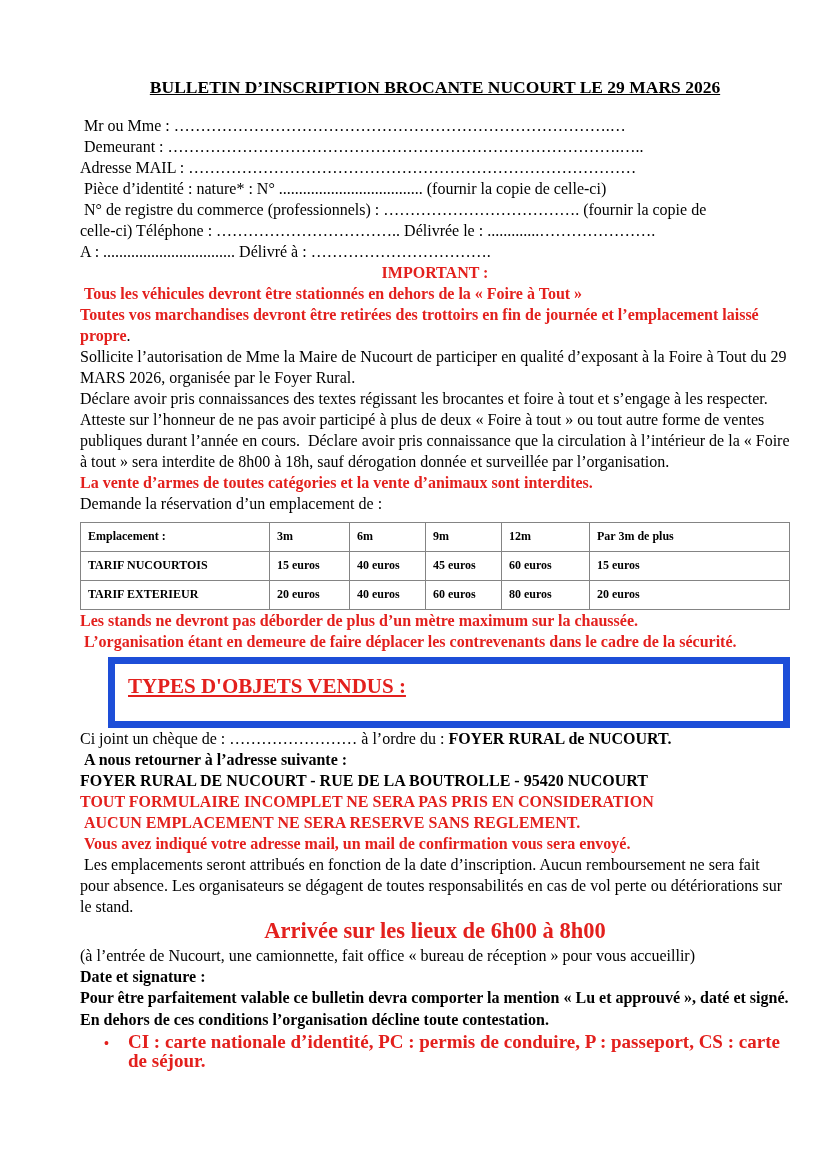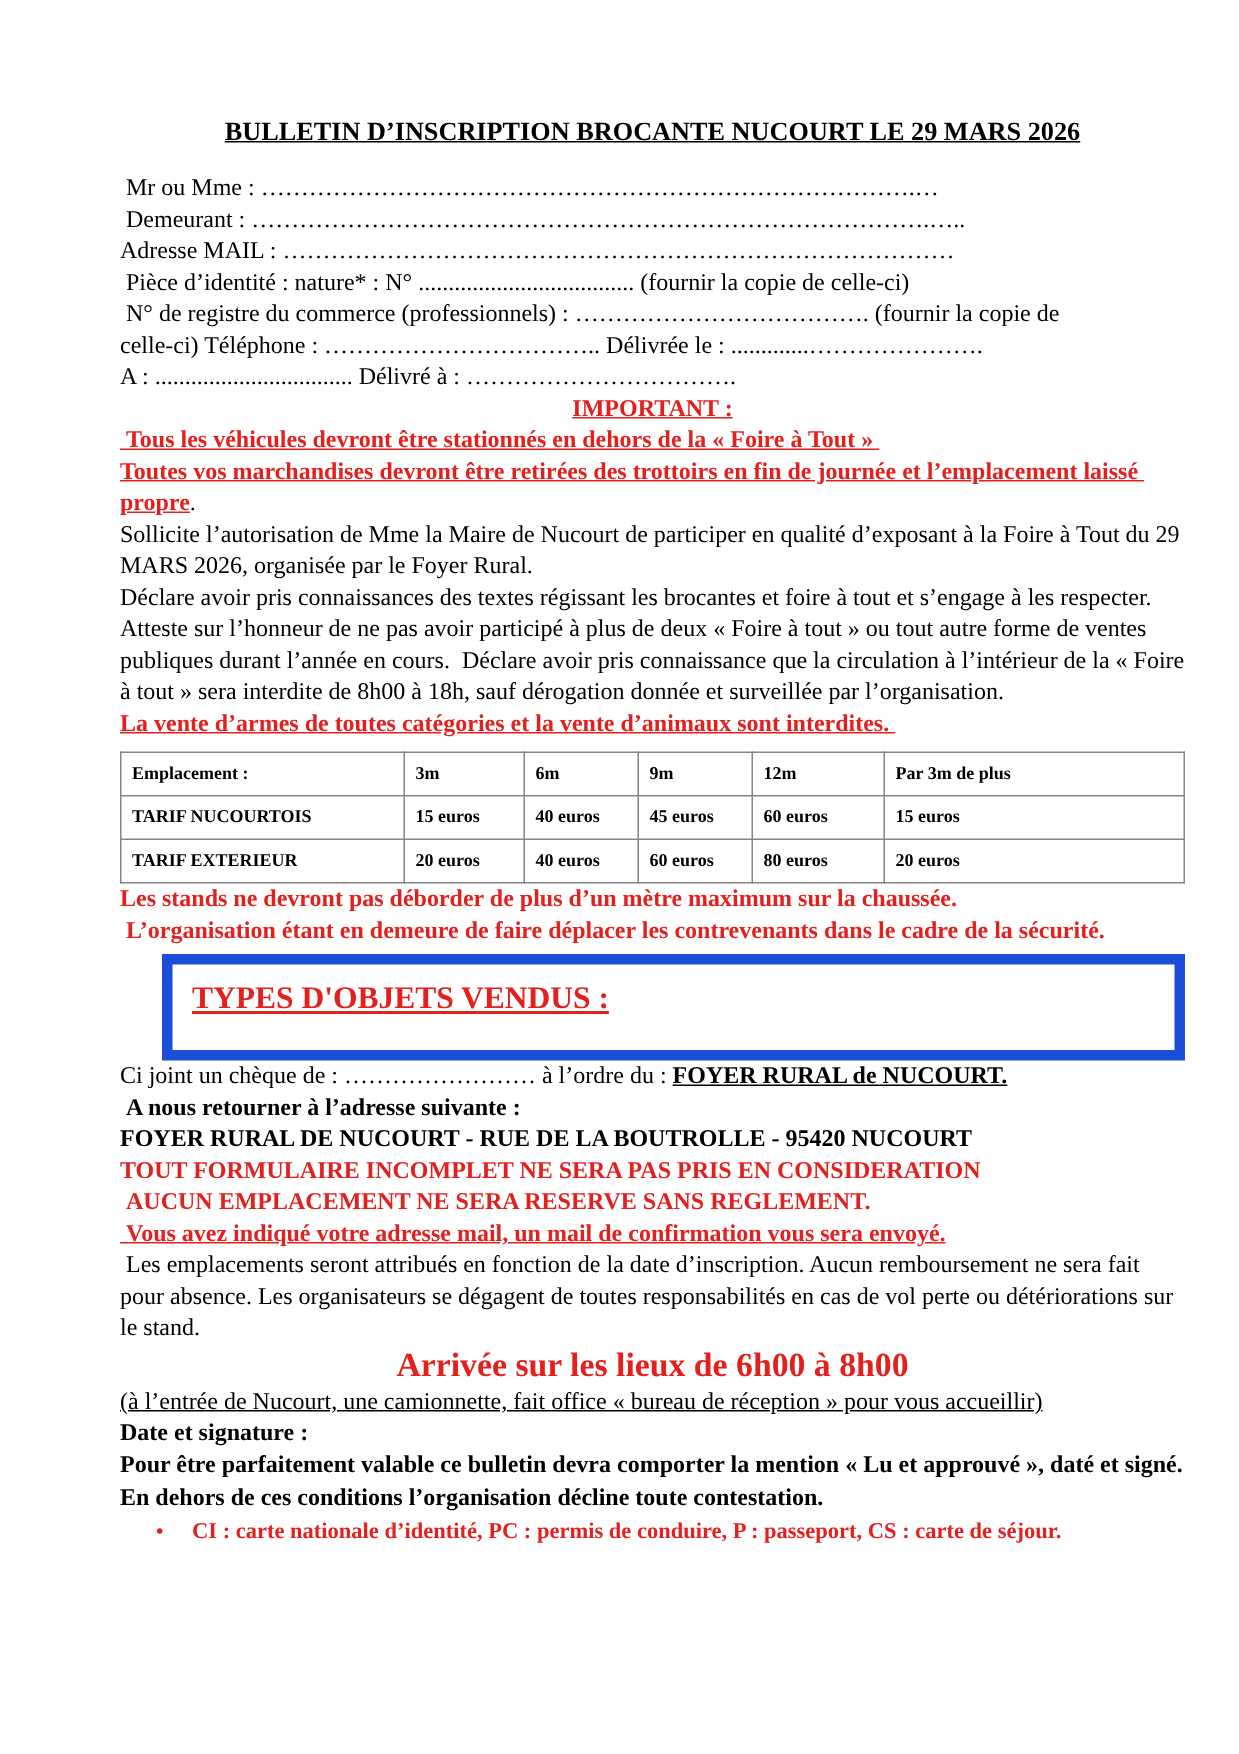--- a/index.html
+++ b/index.html
@@ -12,21 +12,21 @@
     background: #ffffff;
     font-family: "Liberation Serif", "DejaVu Serif", serif;
     font-size: 16px;
     line-height: 21px;
     color: #000000;
     overflow: hidden;
   }
   .page p { margin: 0; white-space: pre-wrap; }
   .bold { font-weight: bold; }
   .red { color: var(--red, #e3201d); }
-  .ul { text-decoration: underline; }
+  .ul { }
   .center { text-align: center; }
   .doc-title {
     text-align: center;
     font-weight: bold;
     font-size: 17.5px;
     line-height: 22px;
     text-decoration: underline;
     margin-bottom: 17px;
   }
   table.tarif {
@@ -76,21 +76,21 @@
     margin-top: 1px;
     padding-left: 24px;
   }
   .legend-bullet {
     width: 24px;
     flex: 0 0 24px;
     font-size: 14px;
     font-weight: bold;
   }
   .legend-text {
-    font-size: 15px;
+    font-size: 19px;
     line-height: 19px;
     font-weight: bold;
   }
 </style>
 </head>
 <body>
 
 <div class="page">
 
   <div class="doc-title">BULLETIN D’INSCRIPTION BROCANTE NUCOURT LE 29 MARS 2026</div>
@@ -106,20 +106,21 @@
   </div>
 
   <div>
     <p class="center red bold ul">IMPORTANT :</p>
     <p><span class="red bold ul"> Tous les véhicules devront être stationnés en dehors de la « Foire à Tout » </span></p>
     <p><span class="red bold ul">Toutes vos marchandises devront être retirées des trottoirs en fin de journée et l’emplacement laissé propre</span><span>.</span></p>
     <p>Sollicite l’autorisation de Mme la Maire de Nucourt de participer en qualité d’exposant à la Foire à Tout du 29 MARS 2026, organisée par le Foyer Rural.</p>
     <p>Déclare avoir pris connaissances des textes régissant les brocantes et foire à tout et s’engage à les respecter.</p>
     <p>Atteste sur l’honneur de ne pas avoir participé à plus de deux « Foire à tout » ou tout autre forme de ventes publiques durant l’année en cours.  Déclare avoir pris connaissance que la circulation à l’intérieur de la « Foire à tout » sera interdite de 8h00 à 18h, sauf dérogation donnée et surveillée par l’organisation.</p>
     <p><span class="red bold ul">La vente d’armes de toutes catégories et la vente d’animaux sont interdites. </span></p>
+    <p>Demande la réservation d’un emplacement de :</p>
   </div>
 
   <table class="tarif">
     <colgroup>
       <col style="width:189px">
         <col style="width:80px">
         <col style="width:76px">
       <col style="width:76px">
         <col style="width:88px">
         <col>

